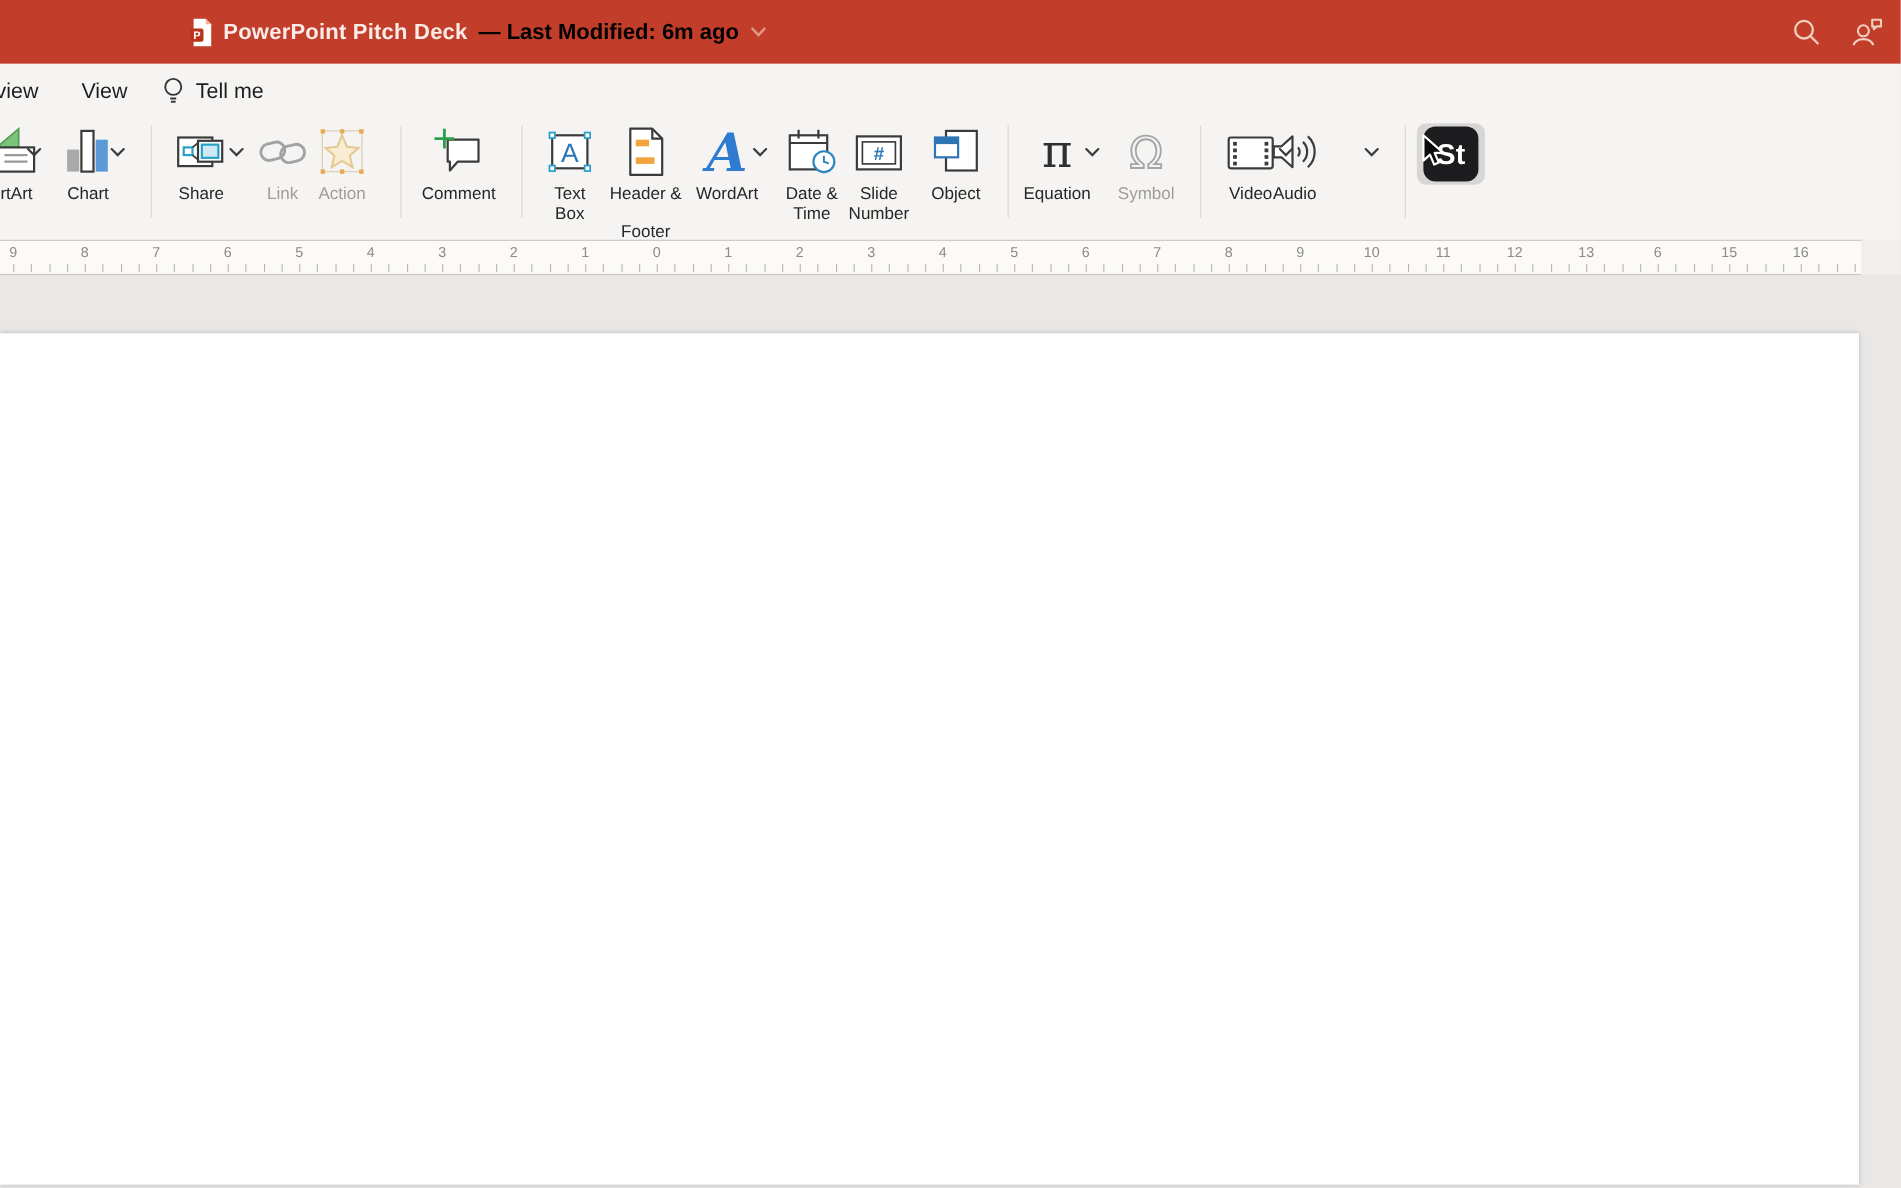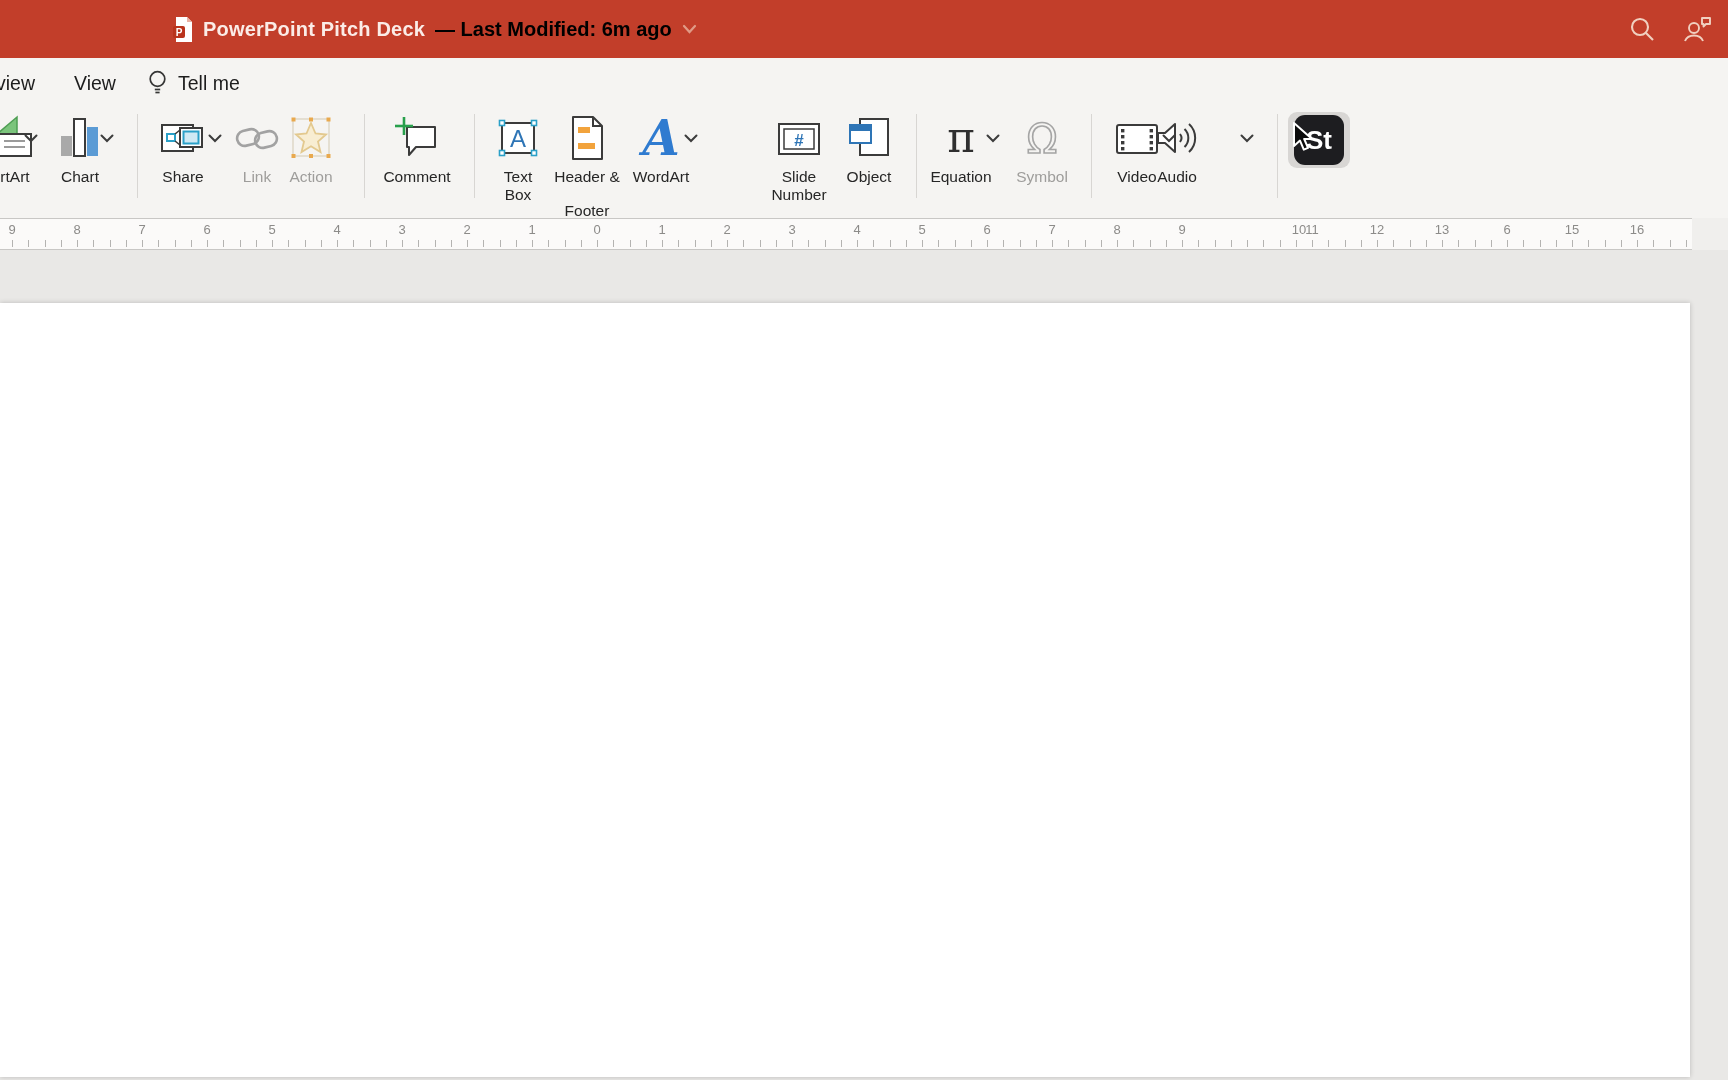--- a/index.html
+++ b/index.html
@@ -240,20 +240,34 @@
 
     <div class="ritem" style="left:616px;">
       <div class="ricon">
         <svg width="52" height="48" viewBox="0 0 52 48">
           <text x="26" y="41" text-anchor="middle" font-size="48" font-style="italic" font-weight="bold" font-family="DejaVu Serif, serif" fill="#2f7bd0">A</text>
         </svg>
       </div>
       <div class="rlabel">WordArt</div>
     </div>
 
+    <div class="ritem" style="left:693px;">
+      <div class="ricon">
+        <svg width="48" height="48" viewBox="0 0 48 48">
+          <rect x="4" y="9" width="34" height="31" fill="#ffffff" stroke="#3b3b3b" stroke-width="2"></rect>
+          <line x1="4" y1="16" x2="38" y2="16" stroke="#3b3b3b" stroke-width="1.6"></line>
+          <line x1="12" y1="4" x2="12" y2="12" stroke="#3b3b3b" stroke-width="2"></line>
+          <line x1="30" y1="4" x2="30" y2="12" stroke="#3b3b3b" stroke-width="2"></line>
+          <circle cx="35" cy="33" r="9.5" fill="#ffffff" stroke="#2e86c1" stroke-width="2"></circle>
+          <polyline points="35,27.5 35,33 39.5,34.5" fill="none" stroke="#2e86c1" stroke-width="1.8"></polyline>
+        </svg>
+      </div>
+      <div class="rlabel">Date &amp;</div>
+      <div class="rlabel" style="margin-top:0;">Time</div>
+    </div>
 
     <div class="ritem" style="left:754px;">
       <div class="ricon">
         <svg width="48" height="48" viewBox="0 0 48 48">
           <rect x="4" y="10" width="40" height="30" fill="#ffffff" stroke="#3b3b3b" stroke-width="2"></rect>
           <rect x="9" y="15" width="30" height="20" fill="none" stroke="#3b3b3b" stroke-width="1.5"></rect>
           <text x="24" y="31.5" text-anchor="middle" font-size="17" font-weight="bold" fill="#2e75b6" font-family="Liberation Sans, sans-serif">#</text>
         </svg>
       </div>
       <div class="rlabel">Slide</div>
@@ -360,21 +374,21 @@
         <span class="rnum" style="left: 597px;">0</span>
         <span class="rnum" style="left: 662px;">1</span>
         <span class="rnum" style="left: 727px;">2</span>
         <span class="rnum" style="left: 792px;">3</span>
         <span class="rnum" style="left: 857px;">4</span>
         <span class="rnum" style="left: 922px;">5</span>
         <span class="rnum" style="left: 987px;">6</span>
         <span class="rnum" style="left: 1052px;">7</span>
         <span class="rnum" style="left: 1117px;">8</span>
         <span class="rnum" style="left: 1182px;">9</span>
-        <span class="rnum" style="left: 1299px;">10</span>
+        <span class="rnum" style="left: 1247px;">10</span>
         <span class="rnum" style="left: 1312px;">11</span>
         <span class="rnum" style="left: 1377px;">12</span>
         <span class="rnum" style="left: 1442px;">13</span>
         <span class="rnum" style="left: 1507px;">6</span>
         <span class="rnum" style="left: 1572px;">15</span>
         <span class="rnum" style="left: 1637px;">16</span>
         <div class="rtick" style="left: 12px;"></div>
         <div class="rtick" style="left: 28.25px;"></div>
         <div class="rtick" style="left: 44.5px;"></div>
         <div class="rtick" style="left: 60.75px;"></div>

